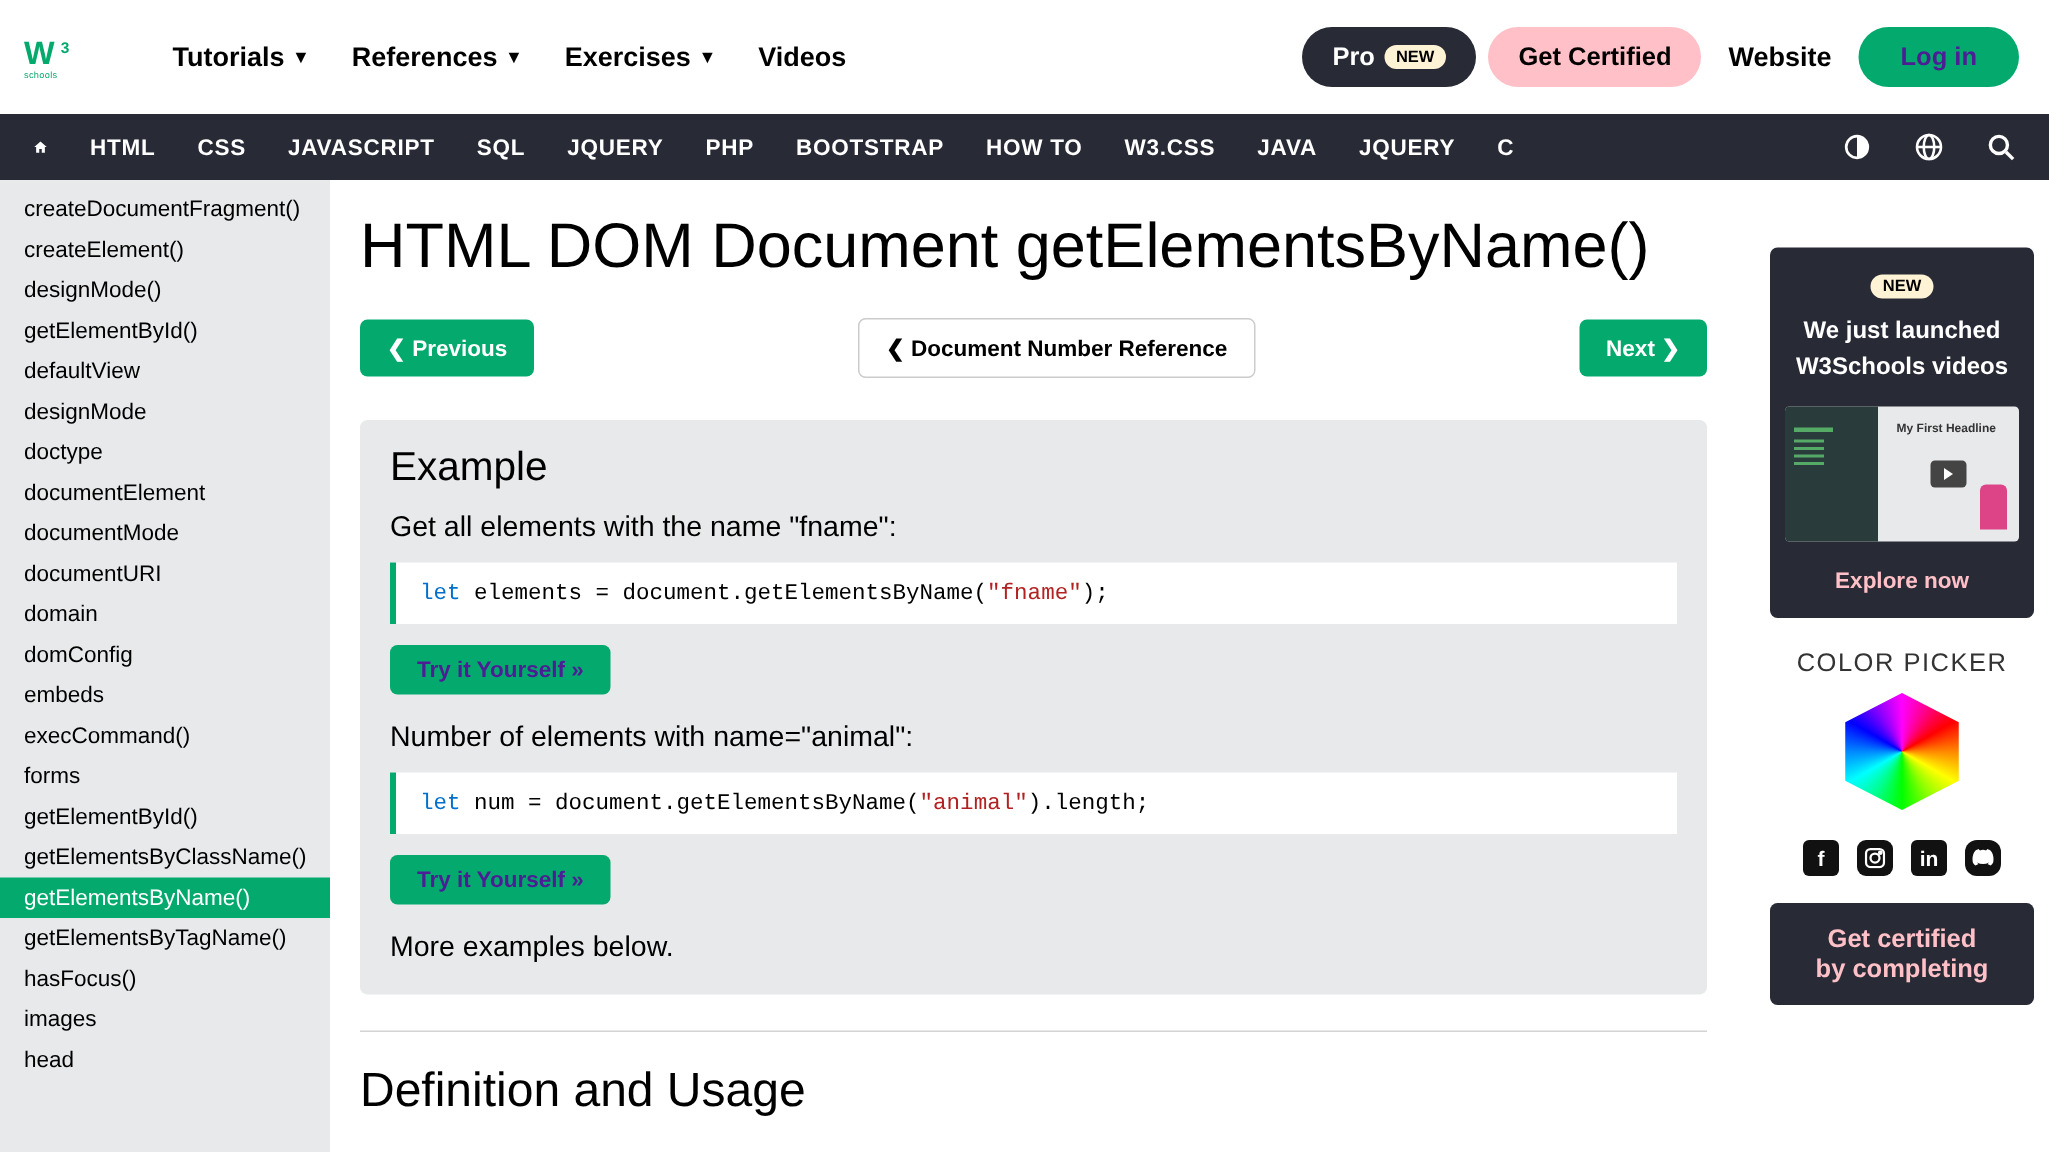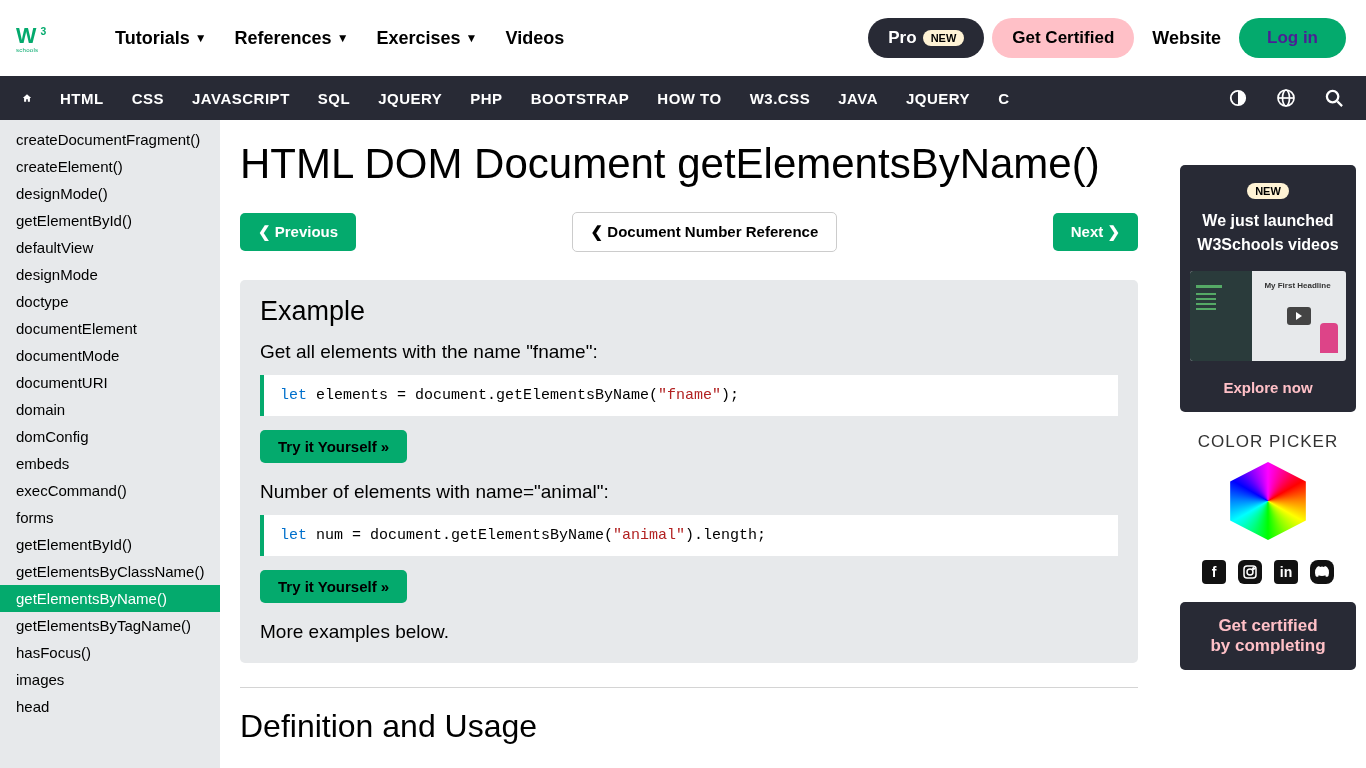--- a/index.html
+++ b/index.html
@@ -34,21 +34,21 @@
 .nav-btns { display:flex; justify-content:space-between; align-items:center; margin-bottom:28px; }
 .btn-green { background:#04aa6d; color:#fff; padding:10px 18px; border-radius:5px; font-weight:600; cursor:pointer; }
 .btn-white { background:#fff; border:1px solid #ccc; padding:10px 18px; border-radius:5px; font-weight:600; cursor:pointer; }
 
 .example-box { background:#e7e9eb; padding:16px 20px 20px 20px; border-radius:5px; margin-bottom:24px; }
 .example-box h2 { font-family:'Segoe UI',Arial,sans-serif; font-weight:400; font-size:27px; margin-bottom:14px; }
 .example-desc { margin-bottom:12px; font-size:19px; }
 .code { background:#fff; border-left:4px solid #04aa6d; padding:12px 16px; font-family:Consolas,'Courier New',monospace; font-size:15px; margin-bottom:14px; }
 .kw { color:#0070cc; }
 .str { color:#b22222; }
-.btn-try { background:#04aa6d; color:#000000; padding:8px 18px; border-radius:5px; font-weight:600; cursor:pointer; display:inline-block; margin-bottom:18px; }
+.btn-try { background:#04aa6d; color:#4c1d95; padding:8px 18px; border-radius:5px; font-weight:600; cursor:pointer; display:inline-block; margin-bottom:18px; }
 .hr { border-top:1px solid #d4d4d4; margin:20px 0; }
 .section-h { font-family:'Segoe UI',Arial,sans-serif; font-weight:400; font-size:32px; margin-top:10px; }
 
 .rightcol { width:196px; padding:0 10px; }
 .dark-card { background:#282a35; color:#fff; border-radius:5px; padding:16px 10px; text-align:center; margin-top:45px; margin-bottom:20px; }
 .dark-card .badge-new { display:inline-block; margin-bottom:10px; }
 .dark-card p { font-size:16px; font-weight:600; line-height:1.5; margin-bottom:14px; }
 .vid-thumb { background:#e7e9eb; height:90px; border-radius:3px; margin-bottom:18px; display:flex; }
 .vid-l { width:40%; background:#2a3b3b; border-radius:3px 0 0 3px; position:relative; }
 .vid-l::before{content:""; position:absolute; left:6px; top:14px; width:26px; height:3px; background:#5a6; }

